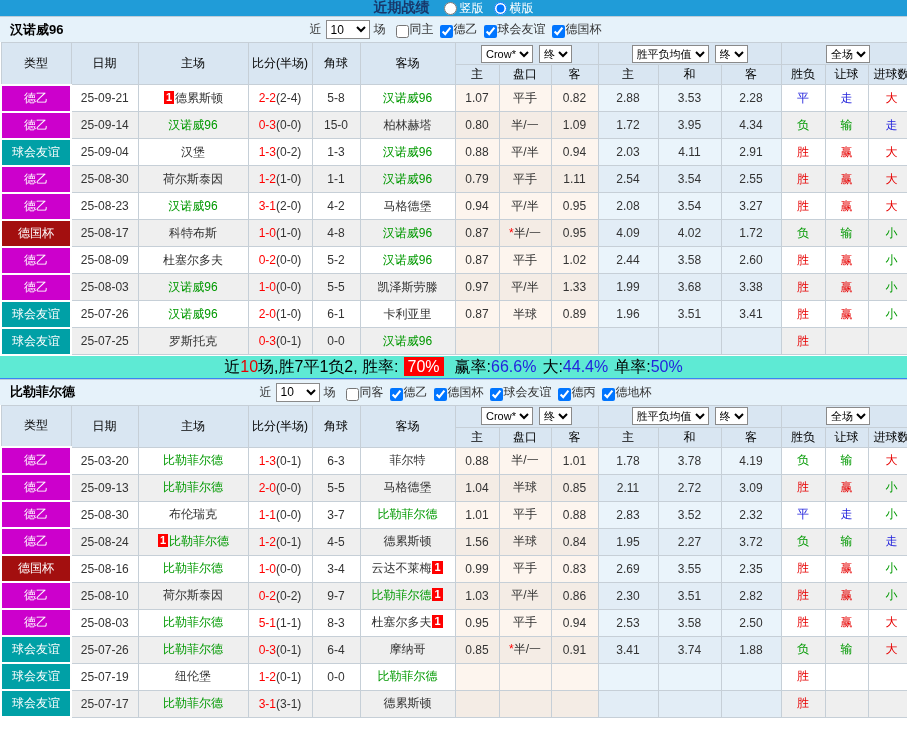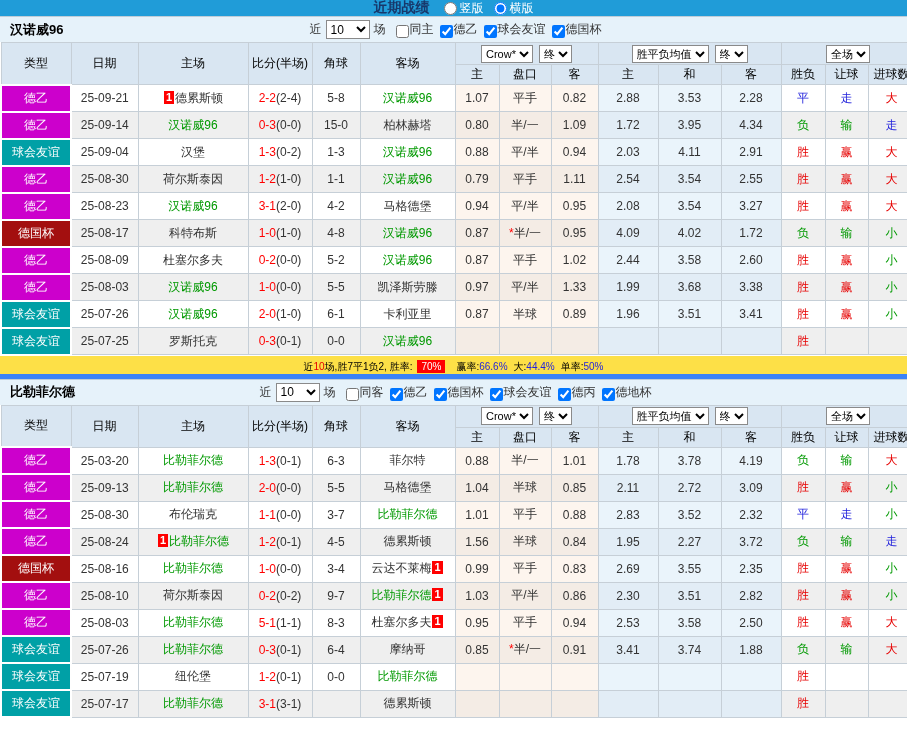--- a/index.html
+++ b/index.html
@@ -51,22 +51,22 @@
   .badge {
     display: inline-block; background: #FF0000; color: #fff; font-weight: bold;
     font-size: 11px; line-height: 13px; padding: 0 2px; margin: 0 1px; vertical-align: 1px;
   }
   .star { color: #FF0000; }
   .red { color: #E60000; }
   .blue { color: #2424DC; }
   .green { color: #009900; }
   
   .summary {
-    height: 23px; line-height: 22px; text-align: center; background: #fde047;
-    border-bottom: 5px solid #3b82f6; font-size: 10px; color: #000;
+    height: 23px; line-height: 22px; text-align: center; background: #5eead4;
+    border-bottom: 1px solid #3b82f6; font-size: 16px; color: #000;
   }
   .summary .hl { background: #FF0000; color: #fff; padding: 1px 4px; margin: 0 5px; }
   .summary .lbl { margin-left: 6px; }
   .summary .pct { color: #2424DC; }
 </style>
 </head>
 <body>
 
 <div class="topbar">
   <span class="title">近期战绩</span>

